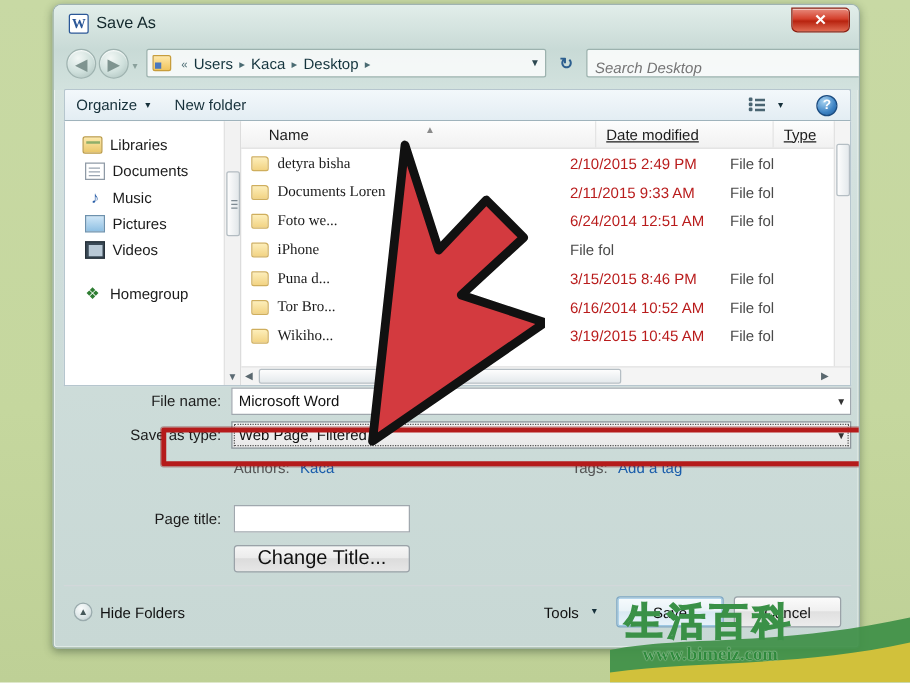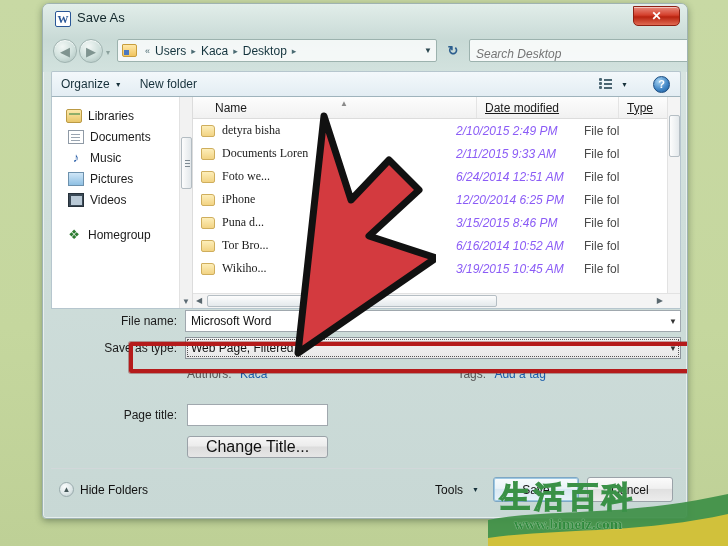--- a/index.html
+++ b/index.html
@@ -189,21 +189,21 @@
   }
   .col { padding-left:8px; position:relative; height:100%; display:flex; align-items:center;margin-left:14px; }
   .col + .col { border-left:1px solid #e4e4e4;text-decoration:underline; }
   #col-name { width:255px; }
   #col-date { width:128px; }
   #col-type { width:62px; }
   #sortarrow { position:absolute; left:147px; top:2px; font-size:8px; color:#8a8a8a; }
 
   .frow { height:23px; display:flex; align-items:center; font-size:12px; color:#1b1b1b; }
   .fname { width:255px; display:flex; align-items:center; gap:7px; padding-left:8px;font-family:Liberation Serif, serif; }
-  .fdate { width:128px; color:#8b5cf6; padding-left:8px;font-style:italic; }
+  .fdate { width:128px; color:#b91c1c; padding-left:8px; }
   .ftype { width:62px; color:#4a4a4a; padding-left:8px; white-space:nowrap; overflow:hidden; }
   .folder-ic {
     width:14px; height:12px; flex:0 0 14px;
     background: linear-gradient(180deg,#fdeeb9,#f2d383);
     border:1px solid #cfae5d; border-radius:1px 3px 2px 2px;
   }
   #file-vscroll {
     position:absolute; right:0; top:0; width:13px; height:100%;
     background:#f4f4f4; border-left:1px solid #e2e2e2;
   }
@@ -440,21 +440,20 @@
               <span>Foto we...</span>
             </div>
             <div class="fdate">6/24/2014 12:51 AM</div>
             <div class="ftype">File fol</div>
           </div>
           <div class="frow">
             <div class="fname">
               <span class="folder-ic"></span>
               <span>iPhone</span>
             </div>
-            <div class="fdate">12/20/2014 6:25 PM</div>
             <div class="ftype">File fol</div>
           </div>
           <div class="frow">
             <div class="fname">
               <span class="folder-ic"></span>
               <span>Puna d...</span>
             </div>
             <div class="fdate">3/15/2015 8:46 PM</div>
             <div class="ftype">File fol</div>
           </div>

